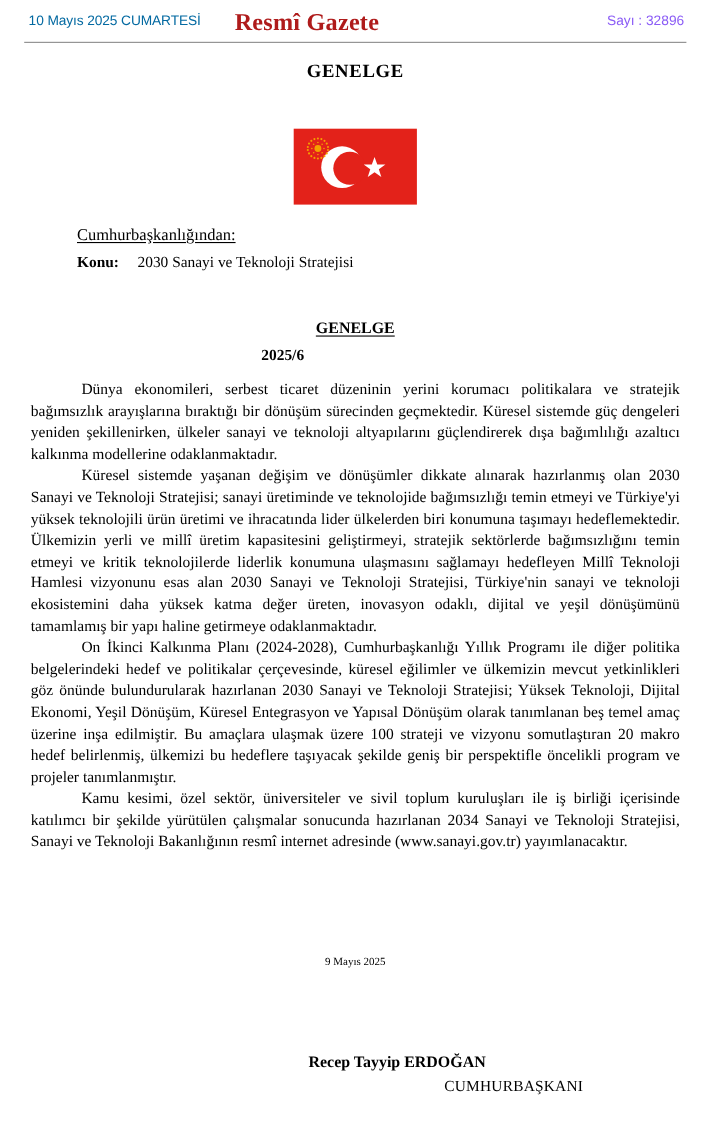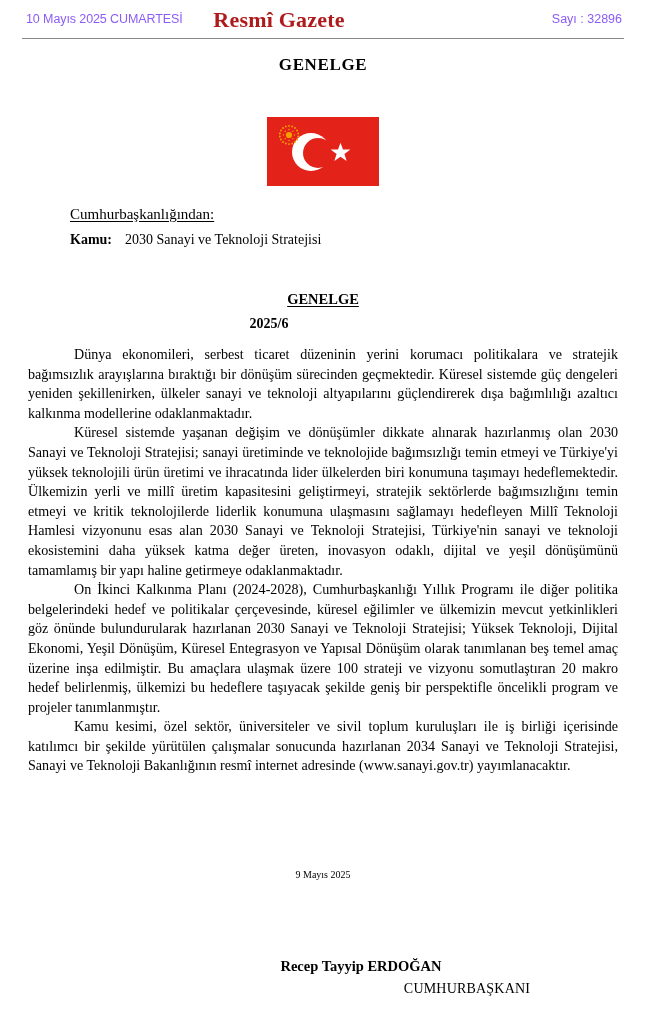--- a/index.html
+++ b/index.html
@@ -22,21 +22,21 @@
     left: 0; top: 0;
     width: 646px;
     height: 40px;
   }
   .masthead-date {
     position: absolute;
     left: 26px; top: 12px;
     font-family: "Liberation Sans", "DejaVu Sans", sans-serif;
     font-size: 12.5px;
     letter-spacing: -0.1px;
-    color: #8b5cf6;
+    color: #0369a1;
     white-space: nowrap;
   }
   .masthead-title {
     position: absolute;
     left: 0; top: 7px;
     width: 558px;
     text-align: center;
     font-size: 22px;
     font-weight: bold;
     color: #AF1B1B;
@@ -139,21 +139,21 @@
     text-align: center;
     font-size: 14.5px;
     font-weight: bold;
   }
   .circular-heading span {
     text-decoration: underline;
     text-underline-offset: 2px;
   }
   .circular-number {
     position: absolute;
-    left: 12px; top: 316px;
+    left: 0; top: 316px;
     width: 514px;
     text-align: center;
     font-size: 14px;
     font-weight: bold;
   }
 
   
   .body-copy {
     position: absolute;
     left: 28px; top: 345px;
@@ -247,21 +247,21 @@
         <circle cx="34" cy="66" r="3"></circle>
         <circle cx="27" cy="50" r="3"></circle>
         <circle cx="34" cy="34" r="3"></circle>
       </g>
     </svg>
   </div>
 </div>
 
 <div class="from-line">Cumhurbaşkanlığından:</div>
 <div class="subject-row">
-  <span class="subject-label">Kamu:</span><span class="subject-value">2030 Sanayi ve Teknoloji Stratejisi</span>
+  <span class="subject-label">Konu:</span><span class="subject-value">2030 Sanayi ve Teknoloji Stratejisi</span>
 </div>
 
 <div class="circular-heading"><span>GENELGE</span></div>
 <div class="circular-number">2025/6</div>
 
 <div class="body-copy">
   <p>Dünya ekonomileri, serbest ticaret düzeninin yerini korumacı politikalara ve stratejik bağımsızlık arayışlarına bıraktığı bir dönüşüm sürecinden geçmektedir. Küresel sistemde güç dengeleri yeniden şekillenirken, ülkeler sanayi ve teknoloji altyapılarını güçlendirerek dışa bağımlılığı azaltıcı kalkınma modellerine odaklanmaktadır.</p>
   <p>Küresel sistemde yaşanan değişim ve dönüşümler dikkate alınarak hazırlanmış olan 2030 Sanayi ve Teknoloji Stratejisi; sanayi üretiminde ve teknolojide bağımsızlığı temin etmeyi ve Türkiye'yi yüksek teknolojili ürün üretimi ve ihracatında lider ülkelerden biri konumuna taşımayı hedeflemektedir. Ülkemizin yerli ve millî üretim kapasitesini geliştirmeyi, stratejik sektörlerde bağımsızlığını temin etmeyi ve kritik teknolojilerde liderlik konumuna ulaşmasını sağlamayı hedefleyen Millî Teknoloji Hamlesi vizyonunu esas alan 2030 Sanayi ve Teknoloji Stratejisi, Türkiye'nin sanayi ve teknoloji ekosistemini daha yüksek katma değer üreten, inovasyon odaklı, dijital ve yeşil dönüşümünü tamamlamış bir yapı haline getirmeye odaklanmaktadır.</p>
   <p>On İkinci Kalkınma Planı (2024-2028), Cumhurbaşkanlığı Yıllık Programı ile diğer politika belgelerindeki hedef ve politikalar çerçevesinde, küresel eğilimler ve ülkemizin mevcut yetkinlikleri göz önünde bulundurularak hazırlanan 2030 Sanayi ve Teknoloji Stratejisi; Yüksek Teknoloji, Dijital Ekonomi, Yeşil Dönüşüm, Küresel Entegrasyon ve Yapısal Dönüşüm olarak tanımlanan beş temel amaç üzerine inşa edilmiştir. Bu amaçlara ulaşmak üzere 100 strateji ve vizyonu somutlaştıran 20 makro hedef belirlenmiş, ülkemizi bu hedeflere taşıyacak şekilde geniş bir perspektifle öncelikli program ve projeler tanımlanmıştır.</p>
   <p>Kamu kesimi, özel sektör, üniversiteler ve sivil toplum kuruluşları ile iş birliği içerisinde katılımcı bir şekilde yürütülen çalışmalar sonucunda hazırlanan 2034 Sanayi ve Teknoloji Stratejisi, Sanayi ve Teknoloji Bakanlığının resmî internet adresinde (www.sanayi.gov.tr) yayımlanacaktır.</p>

